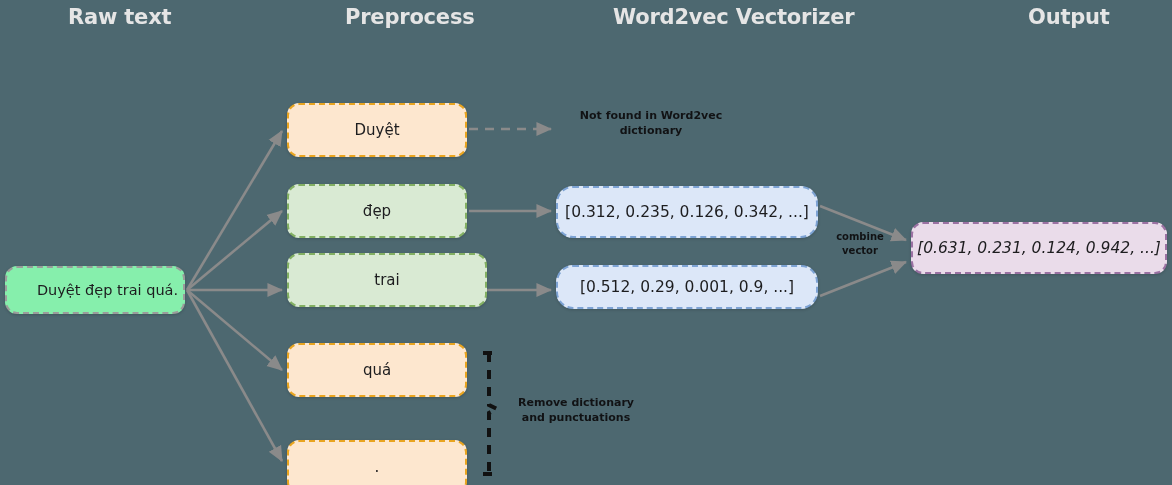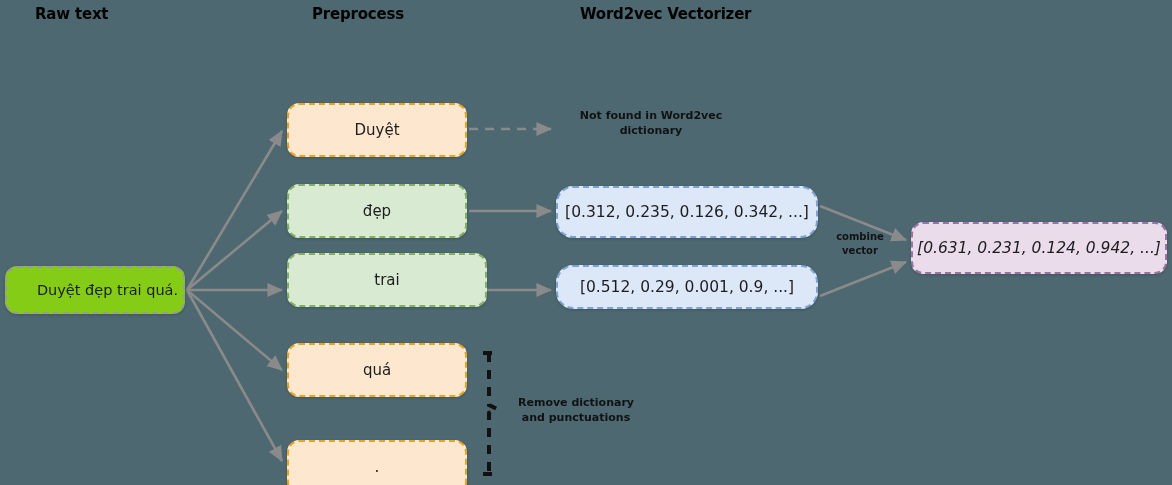--- a/index.html
+++ b/index.html
@@ -18,41 +18,42 @@
     position: absolute;
     left: 0; top: 0;
     width: 1172px;
     height: 485px;
     background: #4d6870;
   }
   .col-title {
     position: absolute;
     font-family: "DejaVu Sans", sans-serif;
     font-weight: bold;
-    font-size: 15px;
-    color: #000000;
+    font-size: 21px;
+    color: #e5e5e5;
     white-space: nowrap;
     letter-spacing: -0.2px;
+    margin-left: 33px;
   }
   .node {
     position: absolute;
     box-sizing: border-box;
     border-style: dashed;
     border-width: 2.5px;
     border-radius: 12px;
     display: flex;
     align-items: center;
     justify-content: center;
     font-family: "DejaVu Sans", sans-serif;
     font-size: 15px;
     color: #1d1d1f;
     box-shadow: 0 1px 3px rgba(0,0,0,0.18);
   }
   .node.raw {
-    background: #84cc16;
+    background: #86efac;
     border-color: #9b9b9b;
     font-size: 14.5px;
     padding-left: 25px;
   }
   .node.token-orange {
     background: #fde7cf;
     border-color: #e9a520;
   }
   .node.token-green {
     background: #d9ead3;
@@ -127,20 +128,21 @@
     <g stroke="#111111" stroke-width="4" fill="none" stroke-dasharray="9,8" stroke-linecap="butt">
       <path d="M492,353 L482,353"></path>
       <path d="M489,353 L489,405 L497,409 L489,413 L489,474"></path>
       <path d="M492,474 L482,474"></path>
     </g>
   </svg>
 
   <div class="col-title" style="left:35px; top:5px;">Raw text</div>
   <div class="col-title" style="left:312px; top:5px;">Preprocess</div>
   <div class="col-title" style="left:580px; top:5px;">Word2vec Vectorizer</div>
+  <div class="col-title" style="left:995px; top:5px;">Output</div>
 
   <div class="node raw" style="left:5px; top:266px; width:180px; height:48px;">Duyệt đẹp trai quá.</div>
 
   <div class="node token-orange" style="left:287px; top:103px; width:180px; height:54px;">Duyệt</div>
   <div class="node token-green" style="left:287px; top:184px; width:180px; height:54px;">đẹp</div>
   <div class="node token-green" style="left:287px; top:253px; width:200px; height:54px;">trai</div>
   <div class="node token-orange" style="left:287px; top:343px; width:180px; height:54px;">quá</div>
   <div class="node token-orange" style="left:287px; top:440px; width:180px; height:54px;">.</div>
 
   <div class="node vector" style="left:556px; top:186px; width:262px; height:52px;">[0.312, 0.235, 0.126, 0.342, ...]</div>

